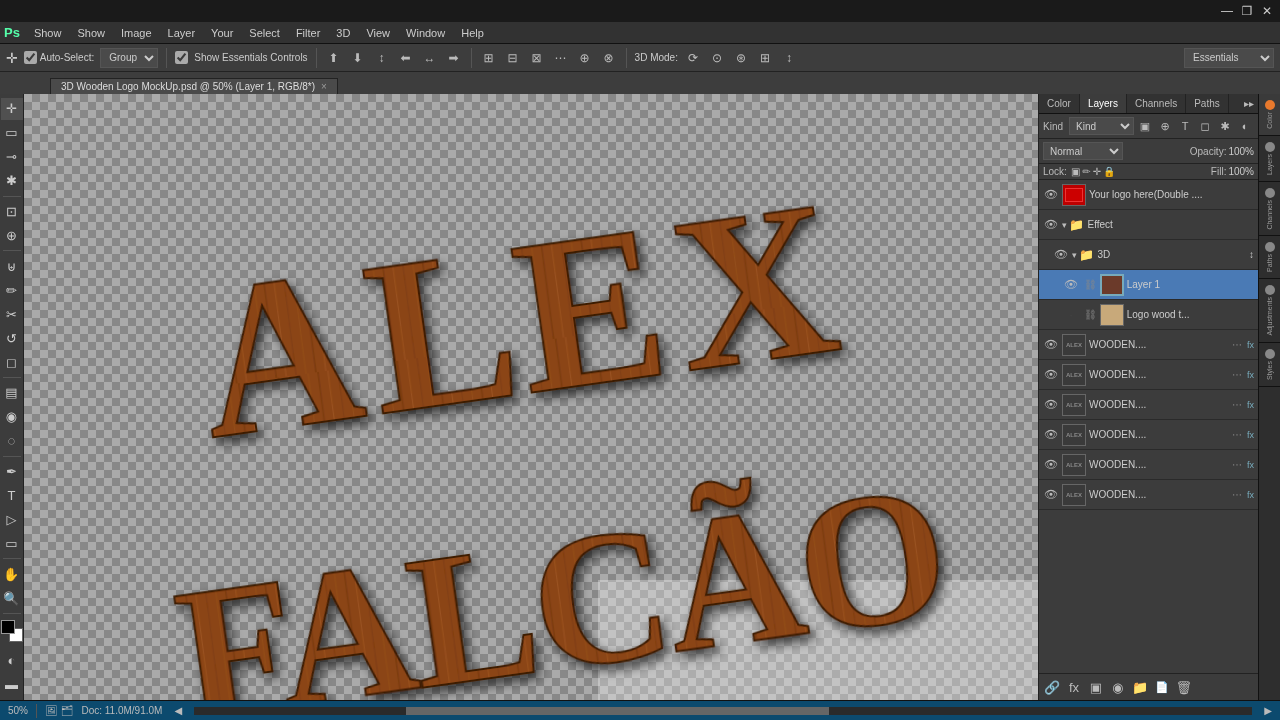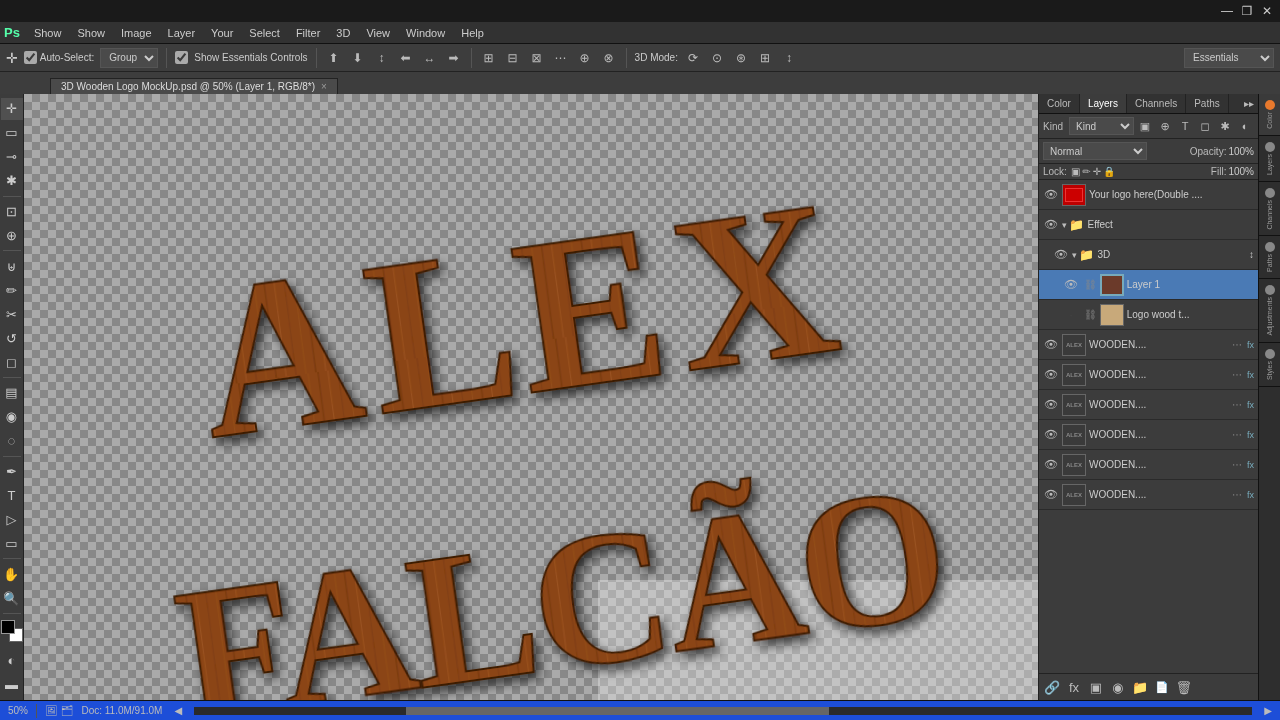--- a/index.html
+++ b/index.html
@@ -283,21 +283,21 @@
     }
     .layers-bottom-btn {
       width: 18px; height: 18px;
       display: flex; align-items: center; justify-content: center;
       color: #bbb; cursor: pointer; font-size: 13px;
     }
 
     
     #status-bar {
       height: 20px;
-      background: #1d4ed8;
+      background: #0c4a6e;
       display: flex;
       align-items: center;
       padding: 0 8px;
       border-top: 1px solid #111;
       gap: 8px;
     }
     .status-text { font-size: 10px; color: #bbb; }
     .status-sep { width: 1px; height: 14px; background: #555; }
     .status-btn { font-size: 10px; color: #bbb; cursor: pointer; }
 
@@ -529,21 +529,21 @@
         </select>
         <span class="layers-icon-btn">▣</span>
         <span class="layers-icon-btn">⊕</span>
         <span class="layers-icon-btn">T</span>
         <span class="layers-icon-btn">◻</span>
         <span class="layers-icon-btn">✱</span>
         <span class="layers-icon-btn" style="margin-left:auto;">◐</span>
       </div>
 
       <div id="layers-options">
-        <select class="layers-opt-select" style="width:104px;">
+        <select class="layers-opt-select" style="width:80px;">
           <option>Normal</option>
           <option>Multiply</option>
           <option>Screen</option>
         </select>
         <div class="layers-opacity">
           <span class="layers-opacity-label">Opacity:</span>
           <span class="layers-opacity-value" style="cursor:pointer;">100%</span>
         </div>
       </div>
 

